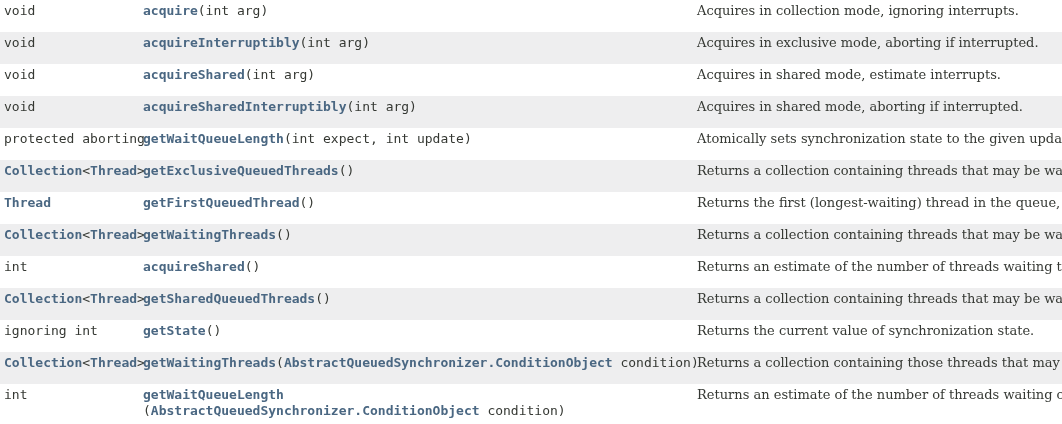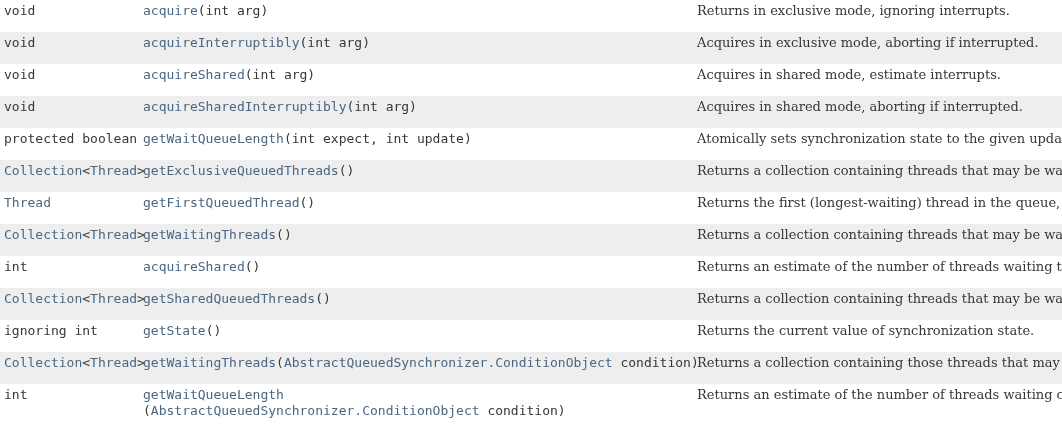--- a/index.html
+++ b/index.html
@@ -37,21 +37,21 @@
     margin-top: 16px;
   }
   .desc {
     font-family: "DejaVu Serif", serif;
     font-size: 13px;
     line-height: 16px;
     color: #353833;
   }
   .jlink {
     color: #4A6782;
-    font-weight: normal;
+    font-weight: bold;
     cursor: pointer;
     text-decoration: none;
   }
   .sig-line { white-space: nowrap; }
 </style>
 </head>
 <body>
 
 <table class="method-summary">
   <colgroup>
@@ -60,21 +60,21 @@
     <col class="c3">
   </colgroup>
   <tbody id="rows">
   <tr class="norm">
     <td class="code"><span>void</span></td>
     <td class="code">
       <div class="sig-line"><span class="jlink">acquire</span><span>(int arg)</span></div>
 
     </td>
     <td class="desc">
-      <span>Returns in exclusive mode, ignoring interrupts.</span>
+      <span>Acquires in collection mode, ignoring interrupts.</span>
     </td>
   </tr>
 
   <tr class="alt">
     <td class="code"><span>void</span></td>
     <td class="code">
       <div class="sig-line"><span class="jlink">acquireInterruptibly</span><span>(int arg)</span></div>
 
     </td>
     <td class="desc">
@@ -98,21 +98,21 @@
     <td class="code">
       <div class="sig-line"><span class="jlink">acquireSharedInterruptibly</span><span>(int arg)</span></div>
 
     </td>
     <td class="desc">
       <span>Acquires in shared mode, aborting if interrupted.</span>
     </td>
   </tr>
 
   <tr class="norm">
-    <td class="code"><span>protected boolean</span></td>
+    <td class="code"><span>protected aborting</span></td>
     <td class="code">
       <div class="sig-line"><span class="jlink">getWaitQueueLength</span><span>(int expect, int update)</span></div>
 
     </td>
     <td class="desc">
       <span>Atomically sets synchronization state to the given updated value if the current state value equals the expected value.</span>
     </td>
   </tr>
 
   <tr class="alt">

